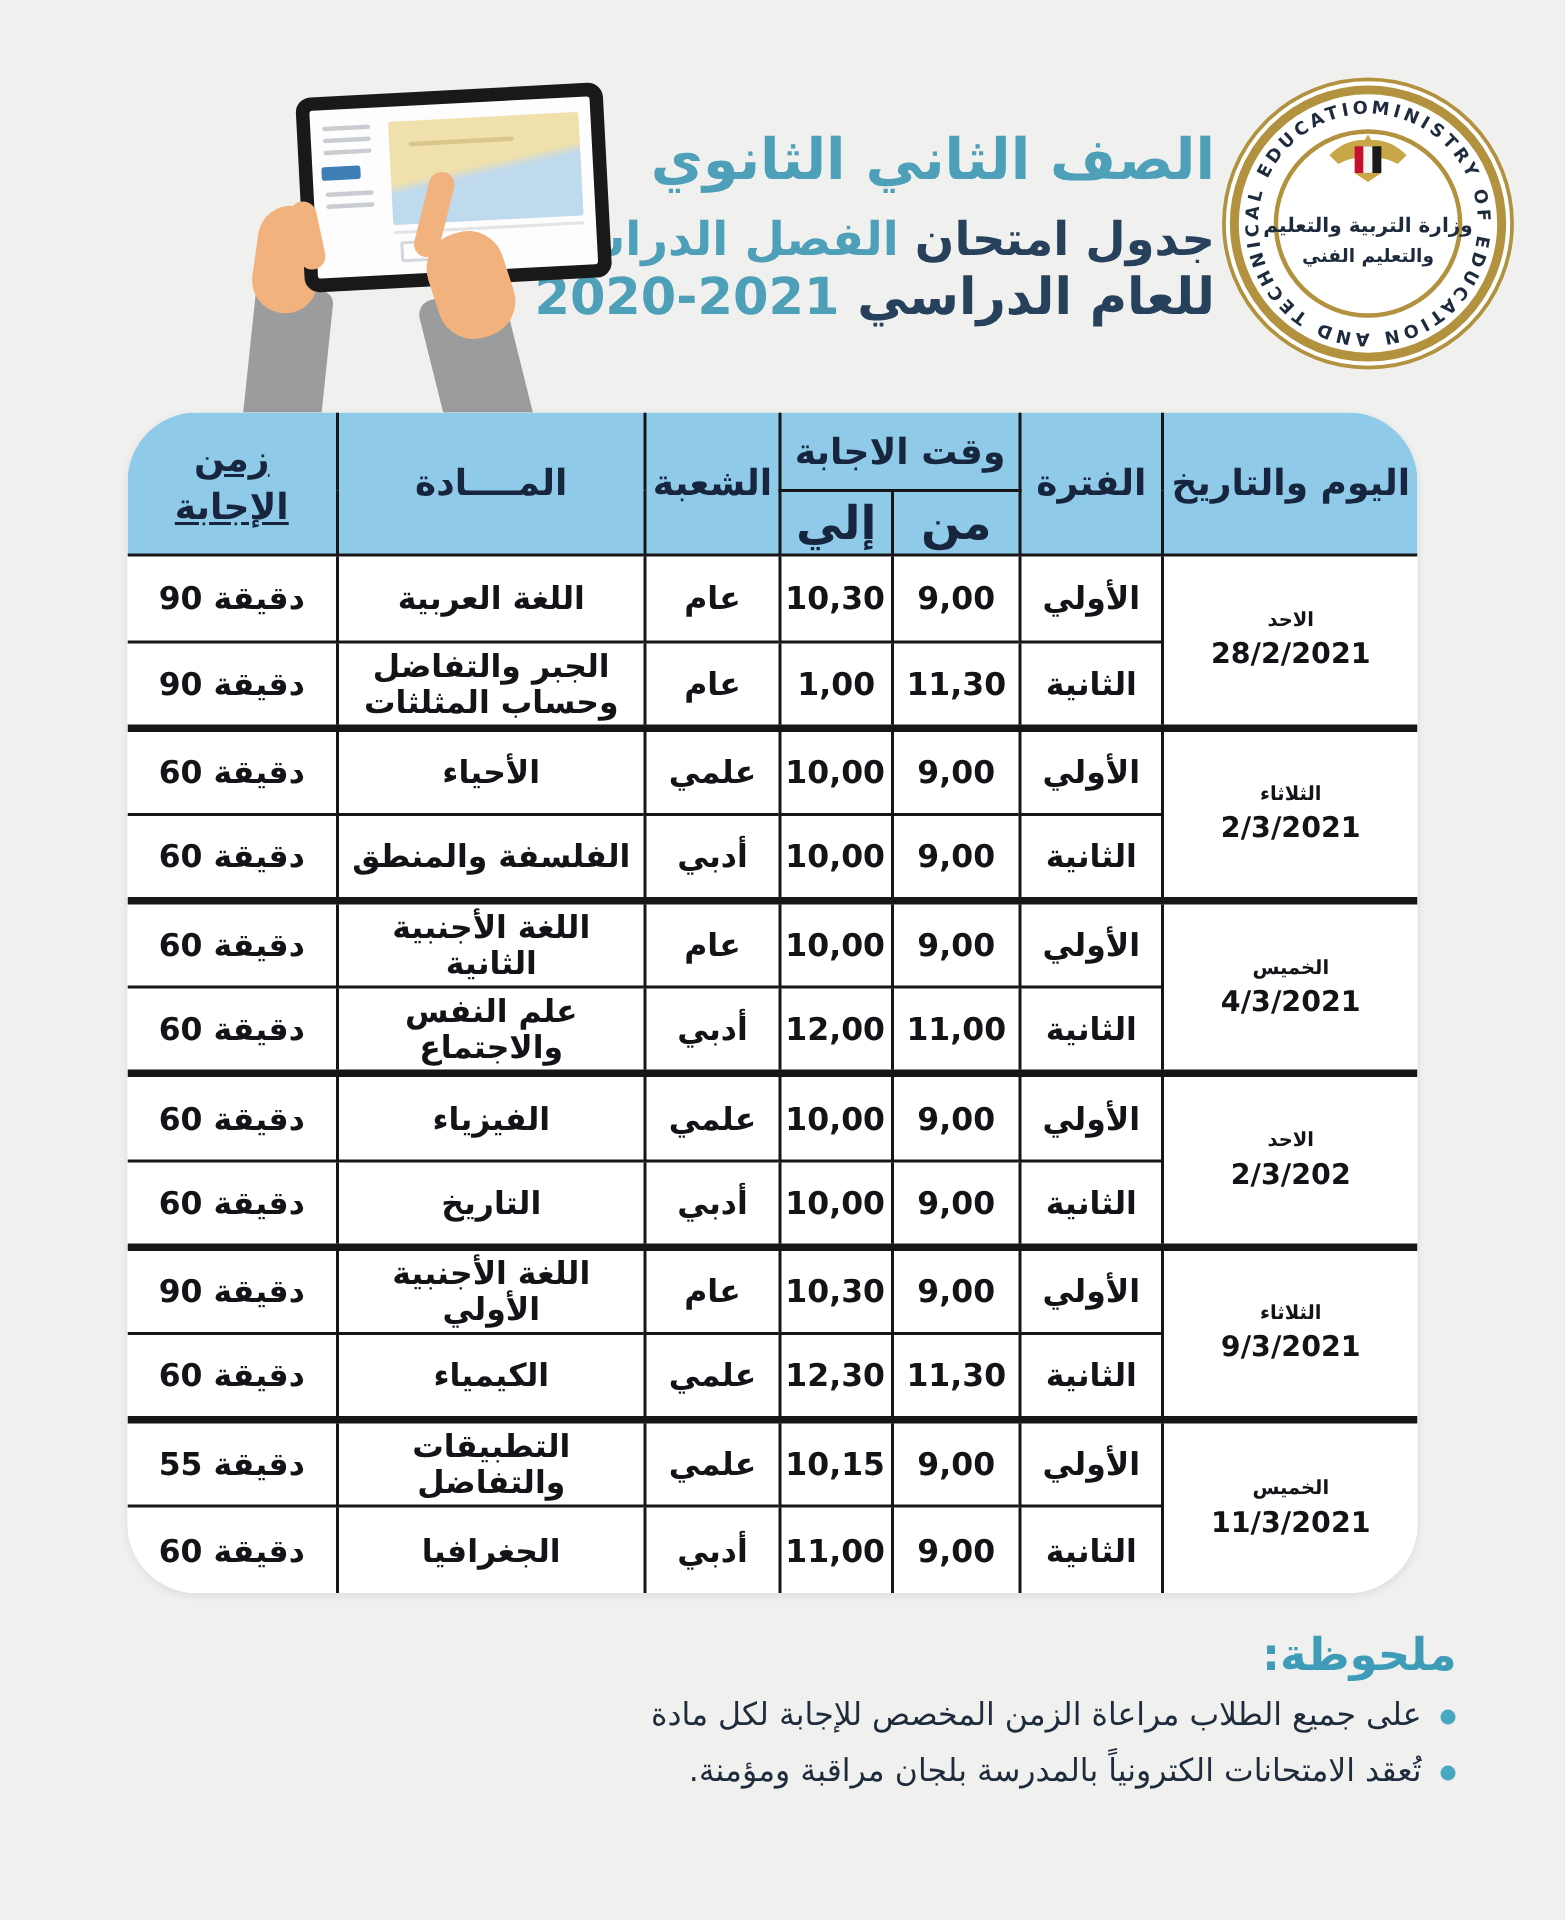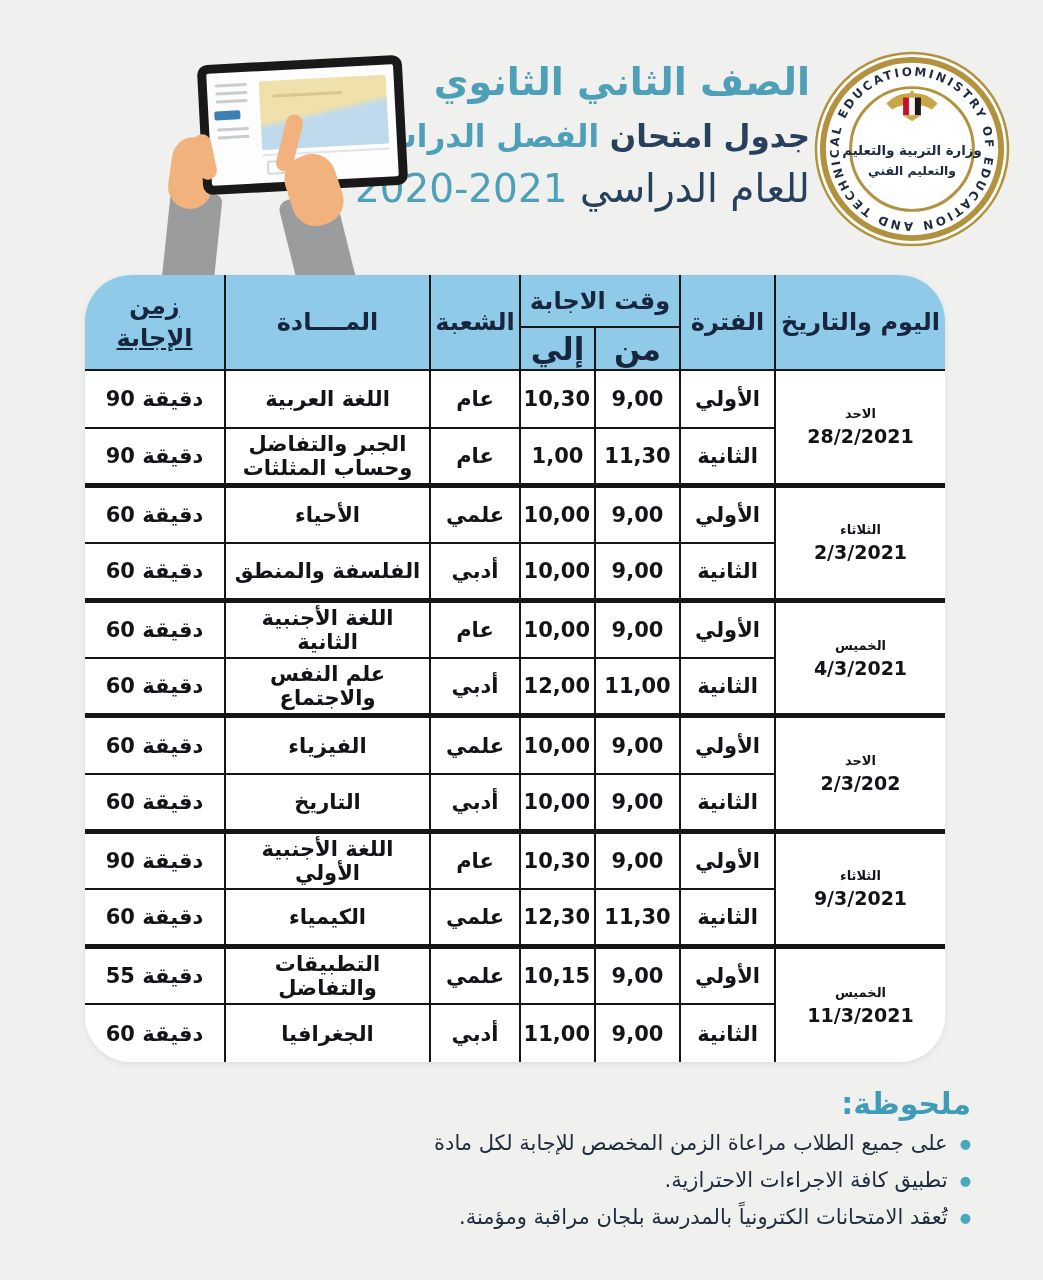--- a/index.html
+++ b/index.html
@@ -26,24 +26,24 @@
   .screen { width:100%; height:100%; background:#FDFDFD; border-radius:2px; position:relative; overflow:hidden; }
   .scr-side { position:absolute; left:4px; top:6px; width:40px; height:80%; }
   .scr-line { height:3px; background:#C9CDD2; margin:5px 4px; border-radius:2px; }
   .scr-btn { width:26px; height:9px; background:#3E7FB5; border-radius:2px; margin:8px 2px; }
   .scr-map { position:absolute; left:52px; top:10px; right:8px; height:62%; background:linear-gradient(170deg,#EFE0AC 0 46%, #BFD9ED 54% 100%); border-radius:2px; }
   .scr-map:after { content:""; position:absolute; left:10%; top:20%; width:55%; height:3px; background:#D9C68C; border-radius:2px;}
   .scr-foot { position:absolute; left:52px; bottom:4px; right:8px; height:22%; border-top:2px solid #E2E4E8; }
   .scr-foot-box { position:absolute; left:4px; top:5px; width:46%; height:60%; border:2px solid #D5D8DC; border-radius:2px; }
 
   
-  .title-block { position:absolute; top:60px; right:233px; text-align:right; direction:rtl; }
+  .title-block { position:absolute; top:84px; right:233px; text-align:right; direction:rtl; }
   .title-l1 { font-size:38px; font-weight:bold; color:#4E9FB8; letter-spacing:-1px; }
   .title-l2 { font-size:31px; font-weight:bold; margin-top:14px; }
-  .title-l3 { font-size:39px; font-weight:normal; margin-top:12px; }
+  .title-l3 { font-size:34px; font-weight:bold; margin-top:0; }
   .navy-txt { color:#27415C; }
   .teal-txt { color:#4E9FB8; }
 
   
   .seal { position:absolute; top:50px; right:32px; width:198px; height:198px; }
 
   
   .card {
     position:absolute; left:85px; top:275px; width:860px; height:787px;
     background:#FFFFFF; border-radius:46px; overflow:hidden;
@@ -304,16 +304,15 @@
         <td class="t-dur">60 دقيقة</td>
       </tr>
     </tbody>
   </table>
 </div>
 
 <div class="notes">
   <div class="notes-title">ملحوظة:</div>
   <ul>
     <li>على جميع الطلاب مراعاة الزمن المخصص للإجابة لكل مادة</li>
-    <li>تطبيق كافة الاجراءات الاحترازية.</li>
     <li>تُعقد الامتحانات الكترونياً بالمدرسة بلجان مراقبة ومؤمنة.</li>
   </ul>
 </div>
 
 </body></html>

